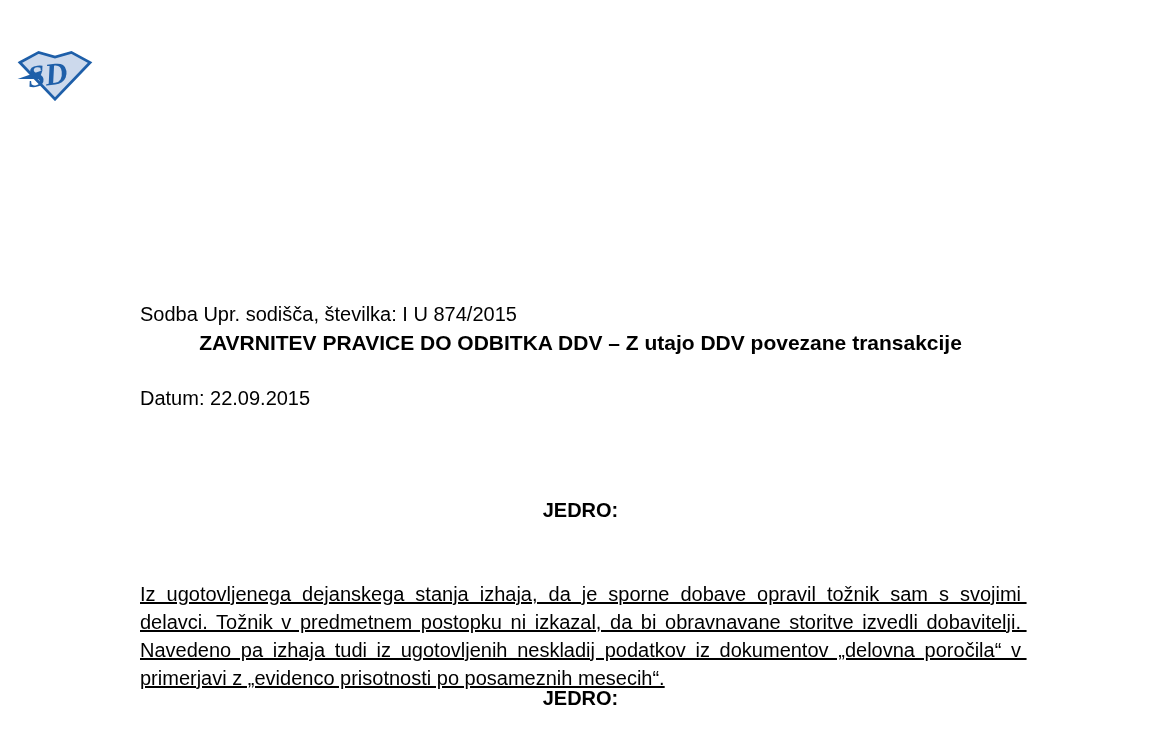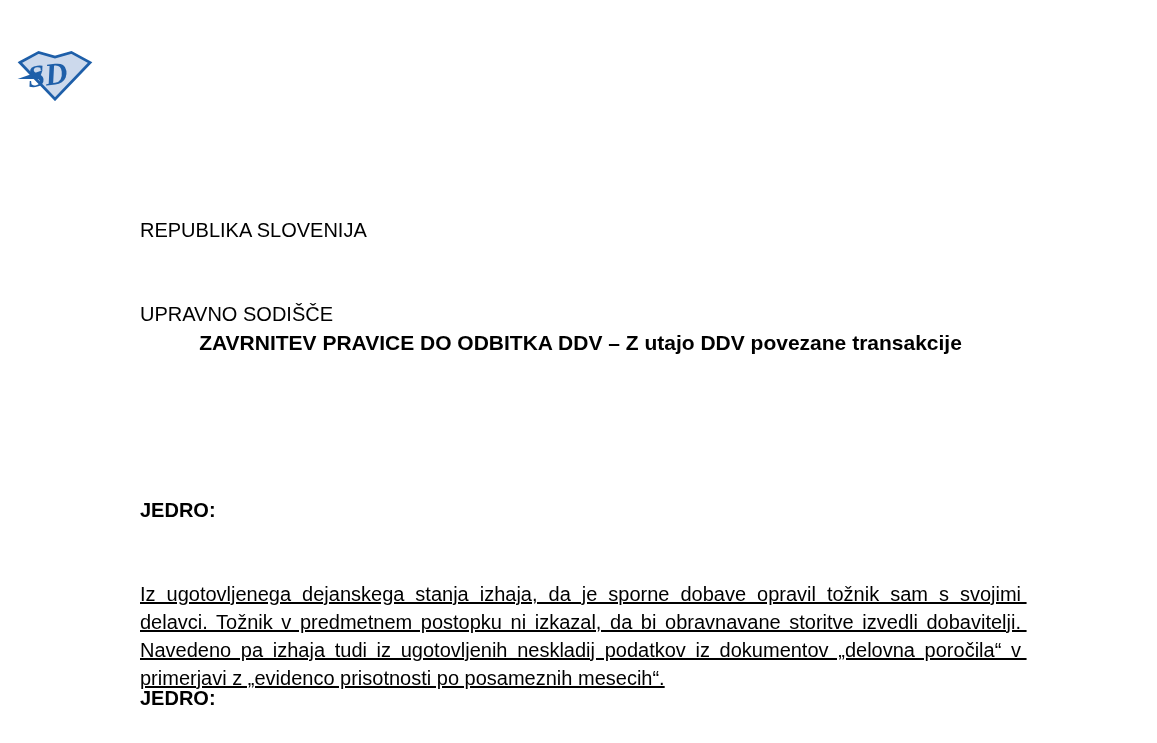--- a/index.html
+++ b/index.html
@@ -32,42 +32,42 @@
   .case-block { top: 244px; }
   .doc-title {
     top: 327px;
     font-size: 21px;
     line-height: 32px;
     font-weight: bold;
     text-align: center;
   }
   .jedro-block { top: 440px; }
   .izrek-block { top: 628px; }
-  .section-heading { font-weight: bold; }
+  .section-heading { font-weight: bold; text-align: center; }
   .justified {
     text-align: justify;
     text-decoration: underline;
   }
 </style>
 </head>
 <body>
 
 <div class="page">
 
   <svg class="logo" viewBox="0 0 100 66" aria-hidden="true">
     <polygon points="5,17 29,4 50,10 71,4 95,17 50,64" fill="#ccd9ec" stroke="#1e5fa9" stroke-width="3.5" stroke-linejoin="miter"></polygon>
     <path d="M2,38 L34,27 L30,38 Z" fill="#1e5fa9"></path>
     <text x="15" y="45" font-family="Liberation Serif, serif" font-size="40" font-style="italic" font-weight="bold" fill="#1e5fa9" transform="rotate(-7 50 33)">SD</text>
   </svg>
 
-  <div class="text-block header-block">
-    <div>REPUBLIKA SLOVENIJA</div>
-    <div>UPRAVNO SODIŠČE</div>
+
+  <div class="text-block case-block">
+    <div>Sodba Upr. sodišča, številka: I U 874/2015</div>
+    <div>Datum: 22.09.2015</div>
   </div>
-
 
   <div class="text-block doc-title">ZAVRNITEV PRAVICE DO ODBITKA DDV – Z utajo DDV povezane transakcije</div>
 
   <div class="text-block jedro-block">
     <div class="section-heading">JEDRO:</div>
     <div class="justified">Iz ugotovljenega dejanskega stanja izhaja, da je sporne dobave opravil tožnik sam s svojimi delavci. Tožnik v predmetnem postopku ni izkazal, da bi obravnavane storitve izvedli dobavitelji. Navedeno pa izhaja tudi iz ugotovljenih neskladij podatkov iz dokumentov „delovna poročila“ v primerjavi z „evidenco prisotnosti po posameznih mesecih“.</div>
   </div>
 
   <div class="text-block izrek-block">
     <div class="section-heading">JEDRO:</div>

